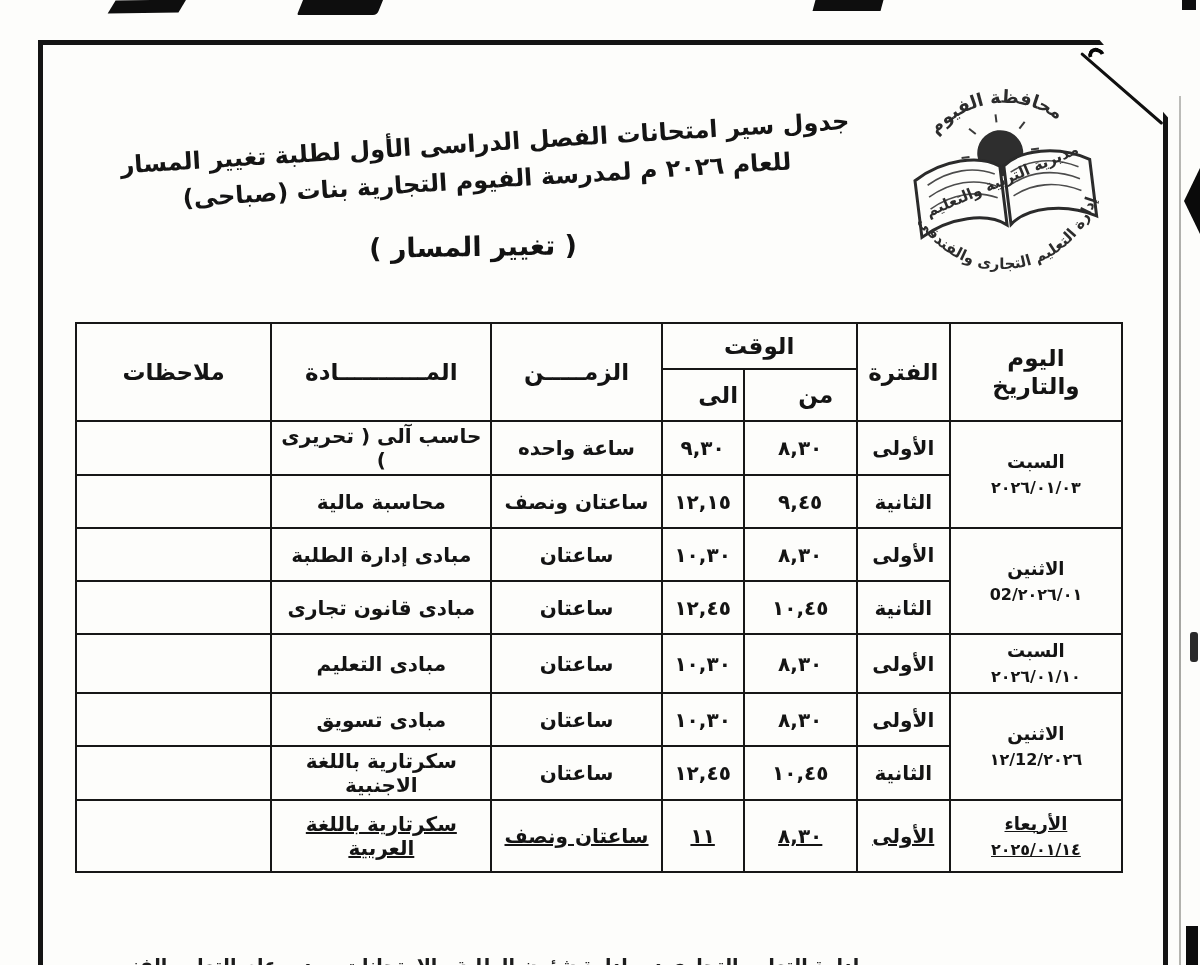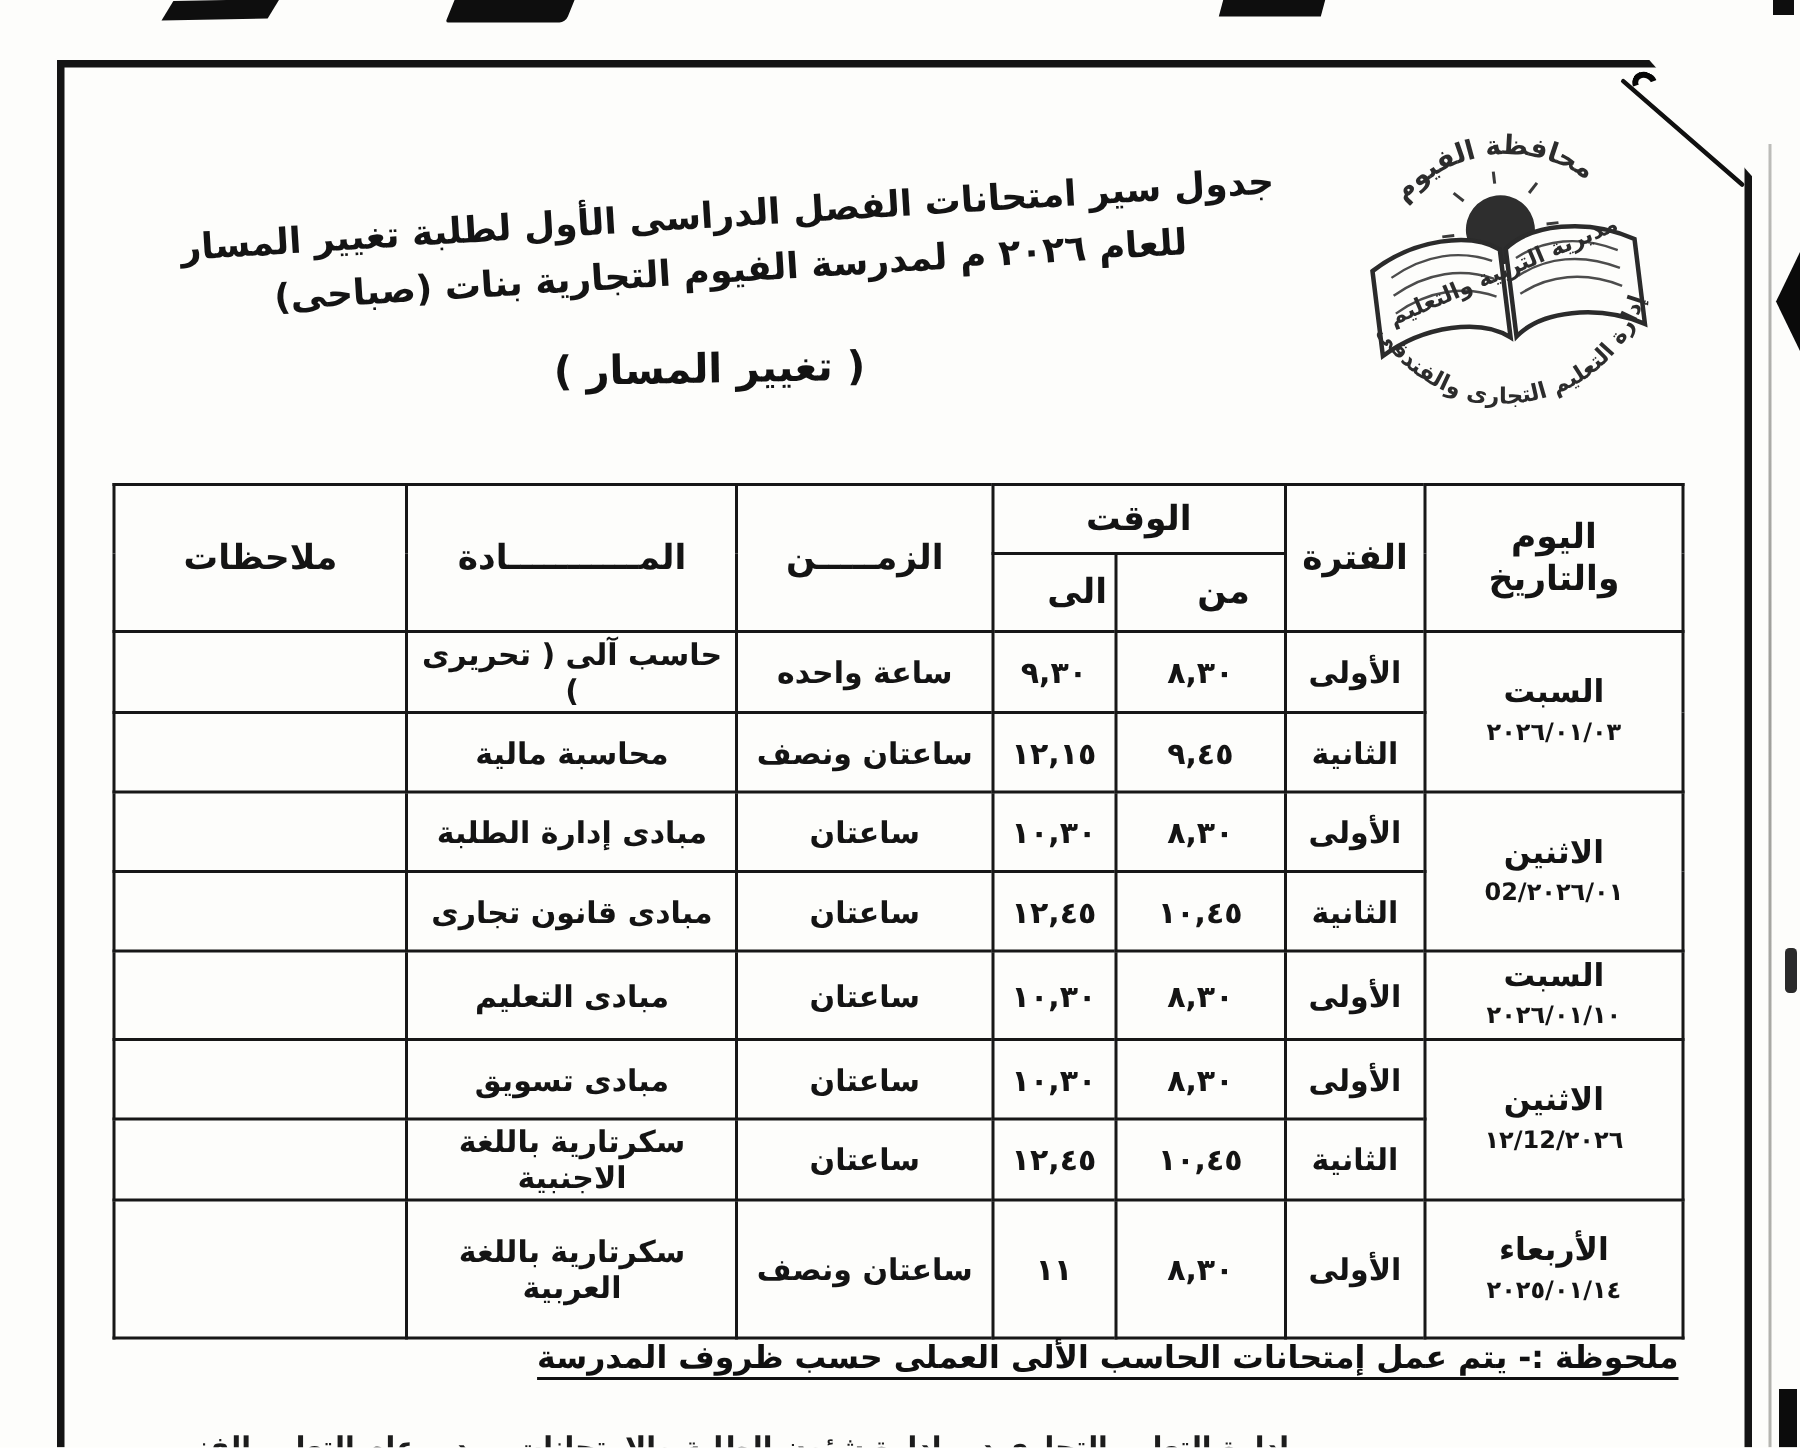--- a/index.html
+++ b/index.html
@@ -53,22 +53,22 @@
               font-size:27px; font-weight:bold; color:#121212; }
 
   
   .schedule { position:absolute; left:32px; top:277px; border-collapse:collapse;
               table-layout:fixed; width:1048px; direction:rtl; }
   .schedule th, .schedule td { border:2.5px solid #171717; text-align:center;
               vertical-align:middle; font-weight:bold; color:#141414; padding:2px 4px; }
   .schedule thead tr.h1 th { height:46px; font-size:23px;margin-left:48px; }
   .schedule thead tr.h2 th { height:52px; font-size:23px;padding-left:35px; }
   .schedule tbody td { height:53px; font-size:20px; }
-  .schedule tbody tr.tall td { height:92px; }
-  .day-cell .day-name { display:block; font-size:21px; line-height:27px; }
+  .schedule tbody tr.tall td { height:72px;text-decoration:underline; }
+  .day-cell .day-name { display:block; font-size:18px; line-height:27px; }
   .day-cell .day-date { display:block; font-size:16px; line-height:26px; letter-spacing:2px; }
   .num-cell { font-size:19px; letter-spacing:2px; }
   .hdr-day span { display:block; line-height:28px; }
 
   
   .note-line { position:absolute; right:44px; top:848px; direction:rtl;
                font-size:21px; font-weight:bold; color:#101010;
                text-decoration:underline; text-underline-offset:6px;
                text-decoration-thickness:2px; }
   .footer-strip { position:absolute; left:0; top:903px; width:1120px; height:40px; direction:rtl; }
@@ -246,21 +246,20 @@
           <td>الأولى</td>
           <td class="num-cell">٨,٣٠</td>
           <td class="num-cell">١١</td>
           <td>ساعتان ونصف</td>
           <td>سكرتارية باللغة العربية</td>
           <td></td>
         </tr>
       </tbody>
     </table>
 
-    <div class="note-line">ملحوظة :- يتم عمل إمتحانات الحاسب الألى العملى حسب ظروف المدرسة</div>
 
     <div class="footer-strip">
       <span class="sig" id="sig-right">ادارة التعليم التجارى</span>
       <span class="sig" id="sig-middle">مدير ادارة شئون الطلبة والامتحانات</span>
       <span class="sig" id="sig-left">مدير عام التعليم الفنى</span>
     </div>
   </div>
 
   <div id="corner-cover"></div>
   <div id="corner-fold-line"></div>

